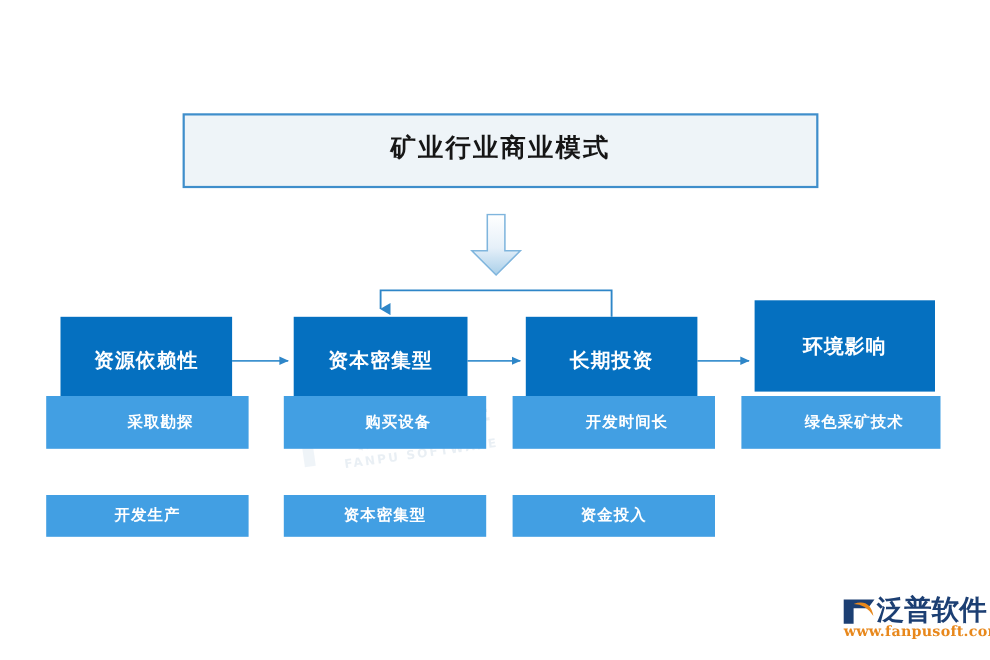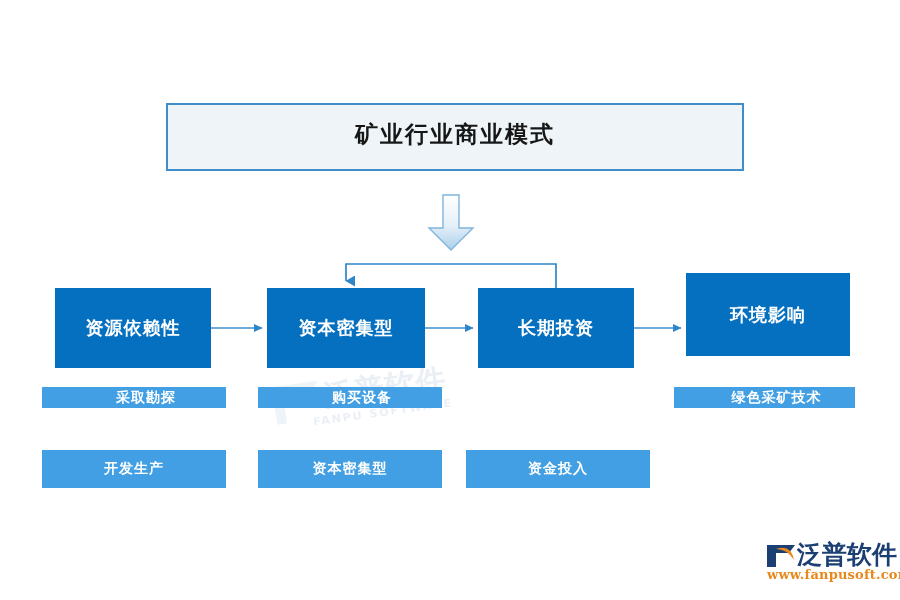--- a/index.html
+++ b/index.html
@@ -112,21 +112,21 @@
     letter-spacing: 1px;
     display: flex;
     align-items: center;
     justify-content: center;
     box-sizing: border-box;
   }
   .sc0 { left: 42px;  width: 184px; }
   .sc1 { left: 258px; width: 184px; }
   .sc2 { left: 466px; width: 184px; }
   .sc3 { left: 674px; width: 181px; }
-  .sr0 { top: 387px; height: 21px; padding-left: 24px; }
+  .sr0 { top: 360px; height: 48px; padding-left: 24px; }
   .sr1 { top: 450px; height: 38px; }
 
   
   .connectors {
     position: absolute;
     left: 0;
     top: 0;
     width: 900px;
     height: 600px;
     pointer-events: none;
@@ -237,20 +237,23 @@
   <div class="main-box mb3">
     <span>环境影响</span>
   </div>
 
   <div class="sub-box sc0 sr0">
     <span>采取勘探</span>
   </div>
   <div class="sub-box sc1 sr0">
     <span>购买设备</span>
   </div>
+  <div class="sub-box sc2 sr0">
+    <span>开发时间长</span>
+  </div>
   <div class="sub-box sc3 sr0">
     <span>绿色采矿技术</span>
   </div>
 
   <div class="sub-box sc0 sr1">
     <span>开发生产</span>
   </div>
   <div class="sub-box sc1 sr1">
     <span>资本密集型</span>
   </div>

